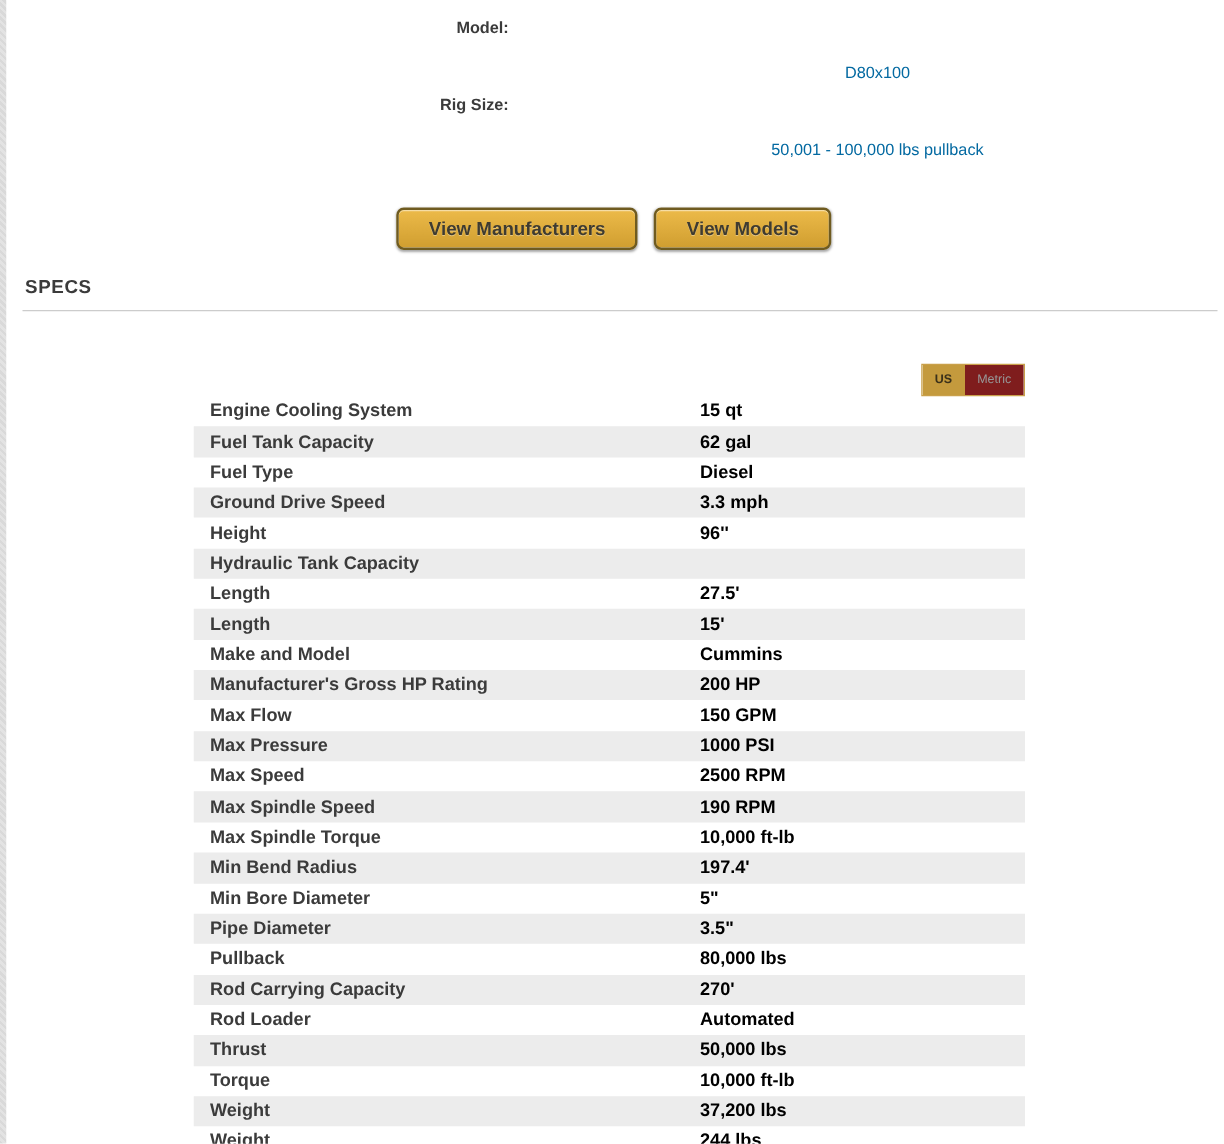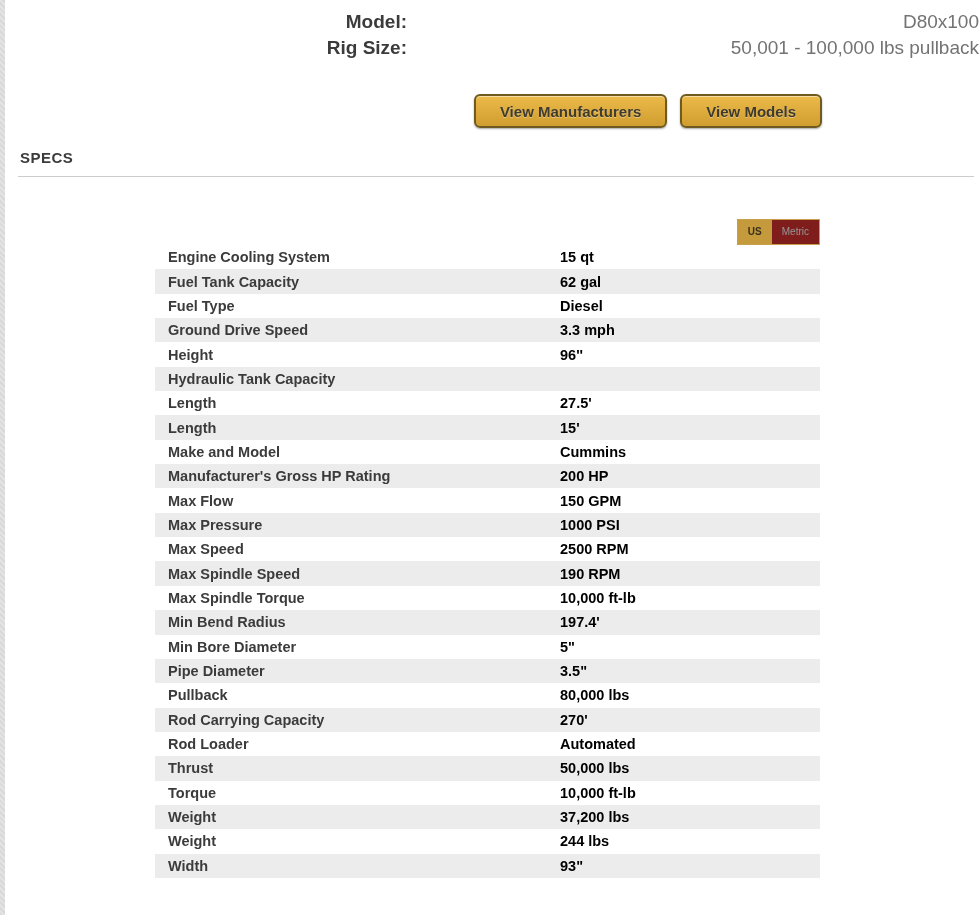--- a/index.html
+++ b/index.html
@@ -18,27 +18,27 @@
   }
   .content { margin-left: 5px; }
 
   
   .info-block { padding-top: 9px; }
   .info-row {
     display: grid;
     grid-template-columns: 402px auto;
     column-gap: 18px;
     line-height: 26px;
-    font-size: 19px;
+    font-size: 13px;
   }
   .info-label { text-align: right; font-weight: bold; color: #3b3b3b; }
-  .info-value { text-align: right; color: #737373; }
-
-  
-  .button-row { margin: 33px 0 0 312px; display: flex; gap: 13px; justify-content: center; }
+  .info-value { text-align: center; color: #0369a1; margin-top: 36px; }
+
+  
+  .button-row { margin: 33px 0 0 312px; display: flex; gap: 13px; }
   .gold-btn {
     display: inline-block;
     height: 34px;
     padding: 0 24px;
     font-family: "Liberation Sans", sans-serif;
     font-size: 15px;
     font-weight: bold;
     color: #3f3b30;
     text-shadow: 0 1px 0 rgba(255,255,255,0.35);
     background: linear-gradient(#ecba49, #d09e30);

